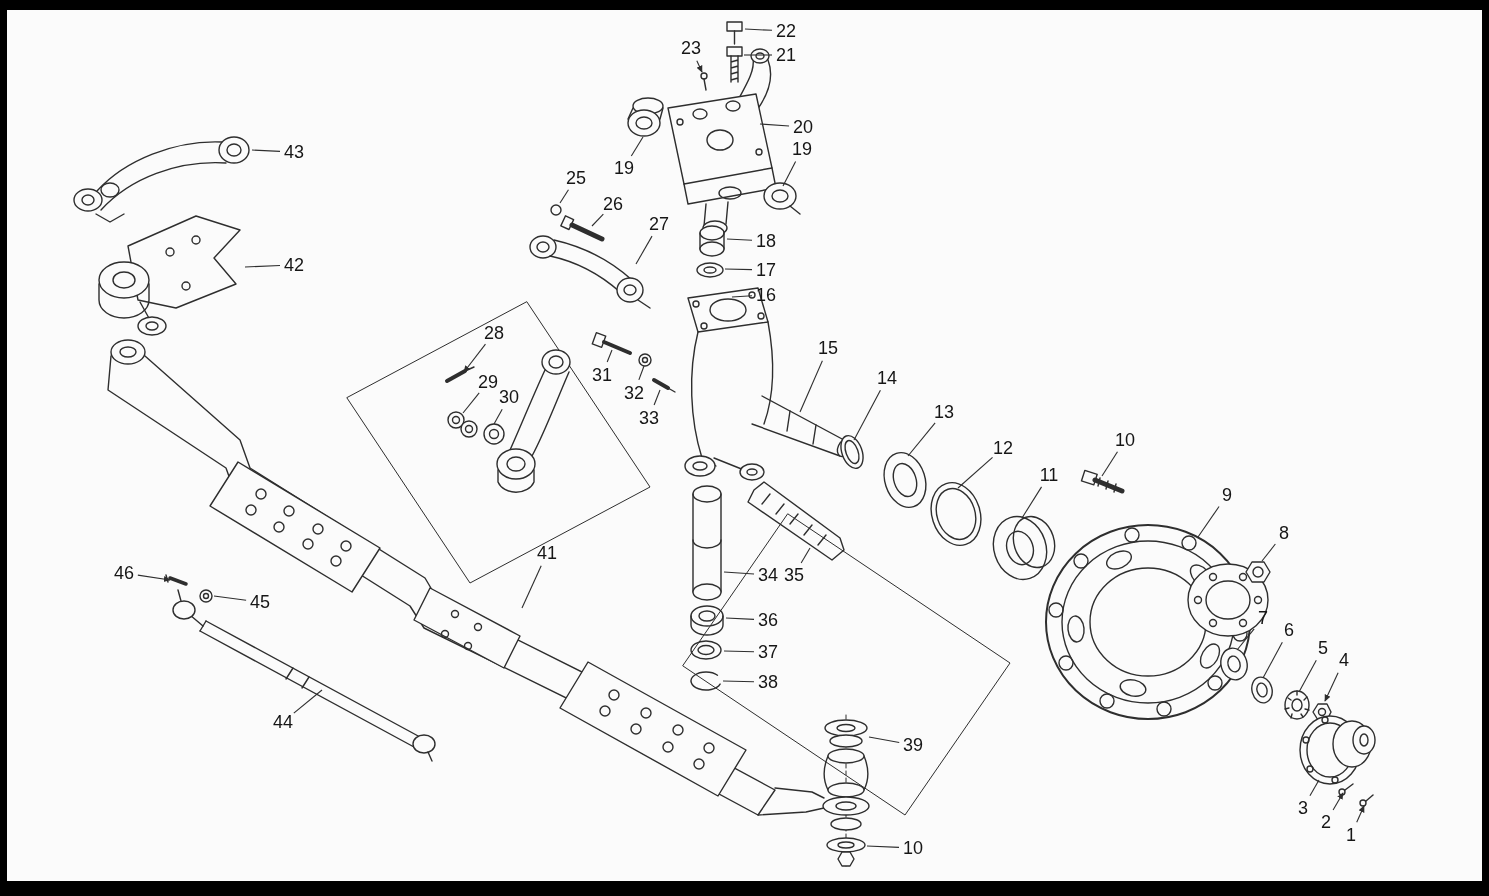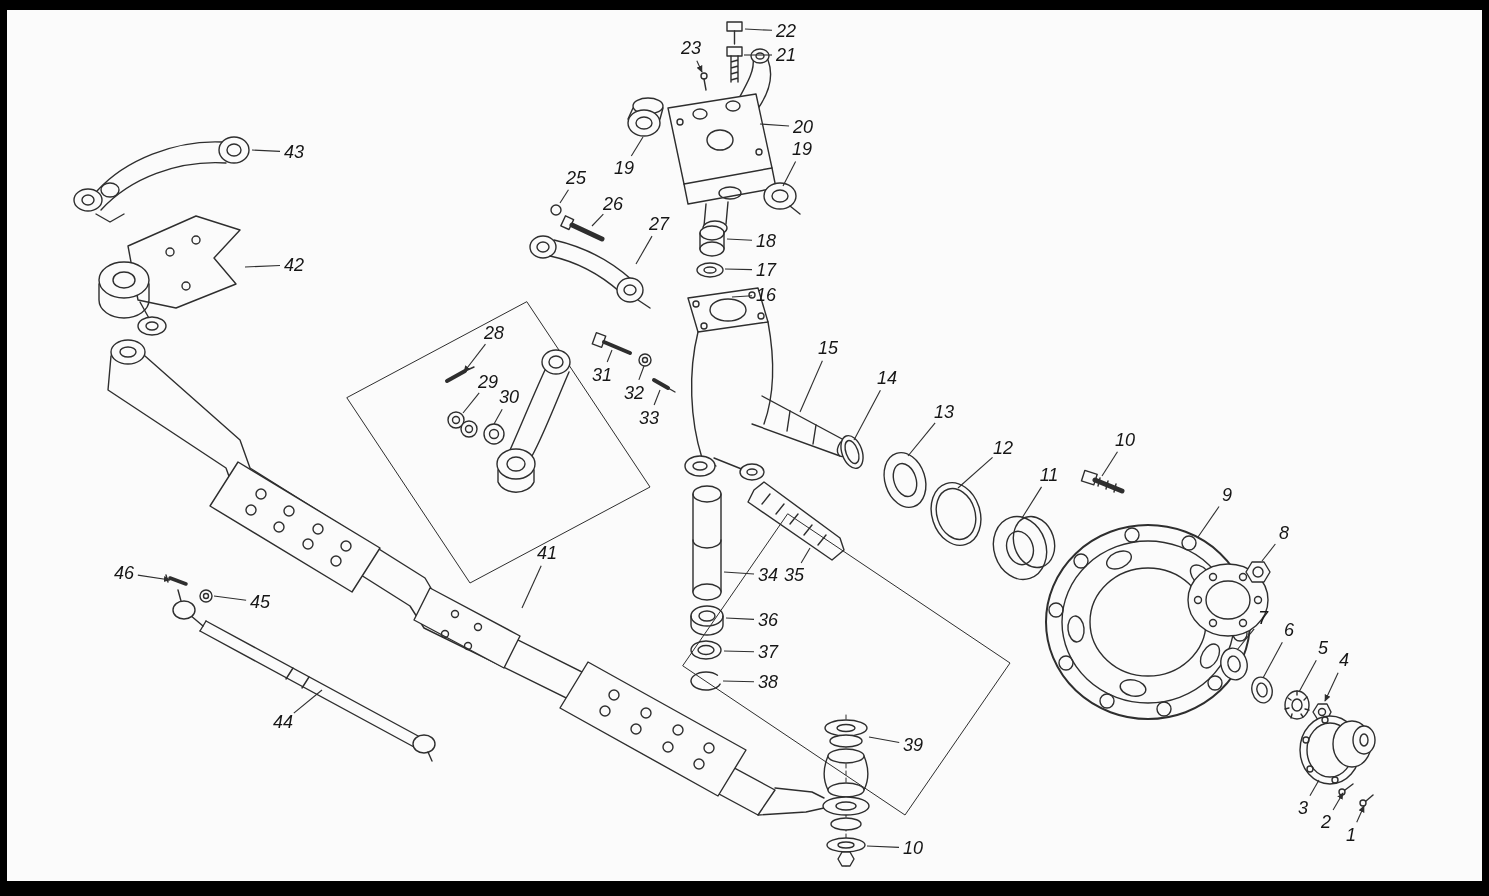--- a/index.html
+++ b/index.html
@@ -2,21 +2,21 @@
 <html style="--frame: #000000; --paper: #fbfbfb; --line: #2e2e2e; --label: #161616;"><head>
 <meta charset="utf-8">
 <style>
   :root{
     --frame:#000000;
     --paper:#fbfbfb;
     --line:#2e2e2e;
     --label:#161616;
   }
   html,body{margin:0;padding:0;background:#000;}
-  .stage{position:relative;width:1489px;height:896px;background:var(--frame);overflow:hidden;font-style:italic;}
+  .stage{position:relative;width:1489px;height:896px;background:var(--frame);overflow:hidden;}
   .stage svg{position:absolute;left:0;top:0;display:block;}
   .ln{stroke:var(--line);fill:none;stroke-width:1.4;stroke-linecap:round;stroke-linejoin:round;}
   .fw{fill:var(--paper);stroke:var(--line);}
   .thin{stroke-width:1;}
   .leader{stroke:var(--line);stroke-width:1.1;fill:none;}
   .arrowfill{fill:var(--line);stroke:none;}
   .lbl{
     font-family:"Liberation Sans",sans-serif;
     font-size:18px;
     fill:var(--label);

